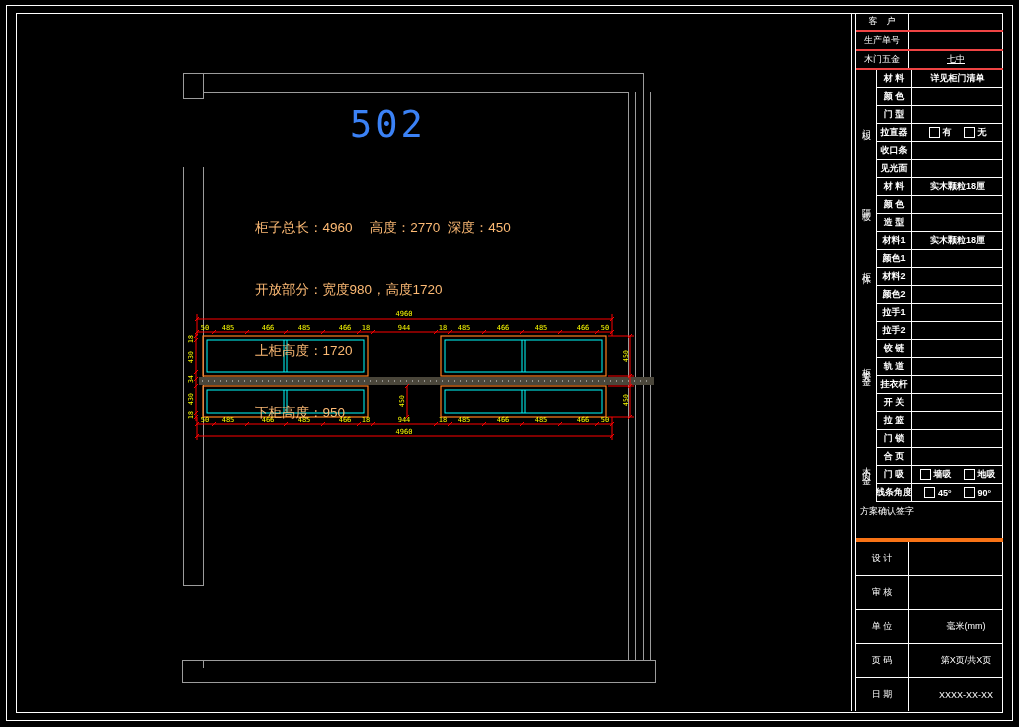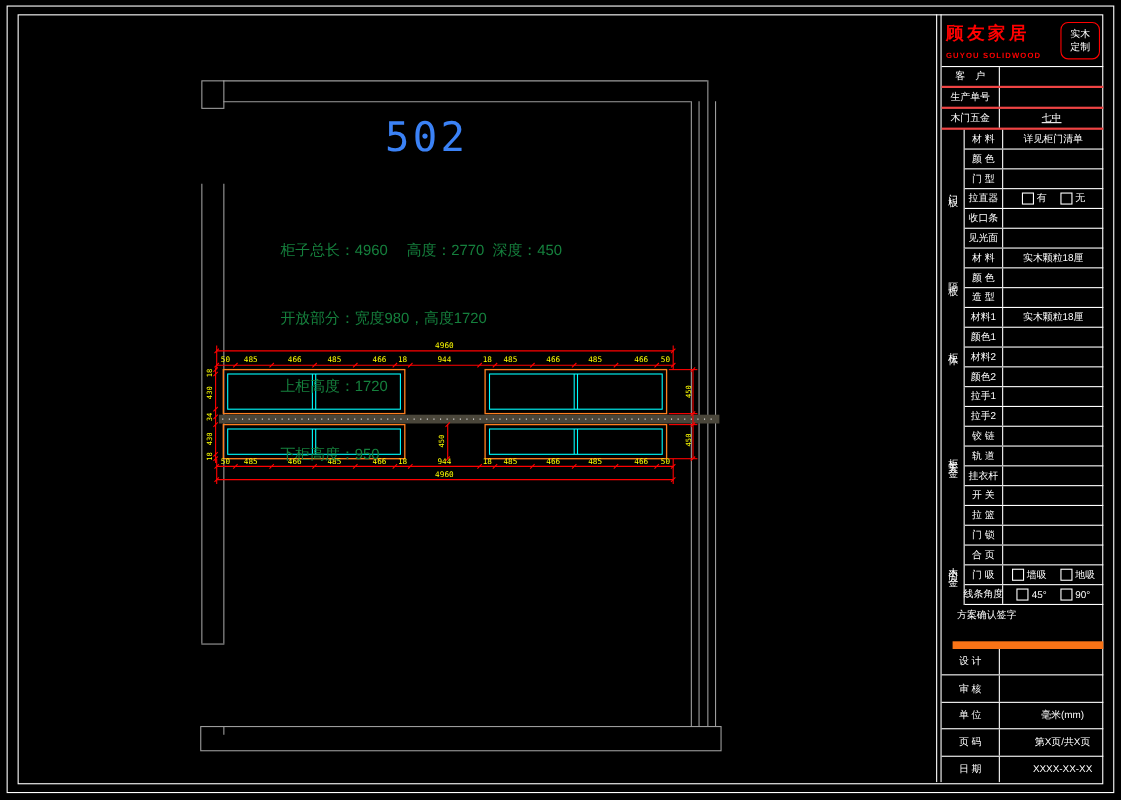--- a/index.html
+++ b/index.html
@@ -5,45 +5,45 @@
   html,body{margin:0;padding:0;background:#000;}
   #sheet{position:relative;width:1019px;height:727px;background:#000;overflow:hidden;
          font-family:"Liberation Sans",sans-serif;color:#fff;}
   .frame{position:absolute;border:1px solid #fff;}
   #outer-frame{left:6px;top:5px;width:1005px;height:714px;}
   #inner-frame{left:16px;top:13px;width:985px;height:698px;}
   #svg-layer{position:absolute;left:0;top:0;}
   
   #room-label{position:absolute;left:350px;top:103px;font-family:"DejaVu Sans Mono",monospace;
     font-size:37px;color:#3b82f6;letter-spacing:3px;font-weight:400;}
-  #spec-block{position:absolute;left:255px;top:177px;color:#15803d;font-size:13.5px;line-height:20.5px;white-space:pre;}
+  #spec-block{position:absolute;left:255px;top:177px;color:#fdba74;font-size:13.5px;line-height:20.5px;white-space:pre;}
   
   #tb-outerline{position:absolute;left:851px;top:13px;width:1px;height:698px;background:#fff;}
   #titleblock{position:absolute;left:855px;top:13px;width:147px;height:698px;
     border-left:1px solid #fff;display:flex;flex-direction:column;font-size:9px;}
   .tb-head{height:48px;position:relative;border-bottom:1px solid #fff;padding:3px 4px;box-sizing:border-box;}
   .brand-name{color:#ff0000;font-size:16px;font-weight:bold;letter-spacing:3px;margin-top:4px;}
   .brand-sub{color:#ff0000;font-size:7px;letter-spacing:1px;margin-top:7px;font-weight:bold;}
   .badge{position:absolute;right:3px;top:7px;width:34px;height:32px;border:1px solid #ff0000;
     border-radius:7px 7px 7px 7px;display:flex;flex-direction:column;align-items:center;justify-content:center;
     font-size:9px;line-height:11px;color:#fff;}
   .tb-irow{display:flex;height:17px;border-bottom:2px solid #ef4444;align-items:stretch;}
   .tb-ilab{width:52px;border-right:1px solid #fff;display:flex;align-items:center;justify-content:center;white-space:nowrap;}
   .tb-ival{flex:1;display:flex;align-items:center;justify-content:center;text-decoration:underline;}
   .tb-addr{height:35px;border-bottom:1px solid #fff;padding:3px 4px;box-sizing:border-box;}
   .tb-group{display:flex;border-bottom:0;}
   .tb-vert{width:20px;border-right:1px solid #fff;display:flex;align-items:center;justify-content:center;
     writing-mode:vertical-rl;text-orientation:upright;letter-spacing:3px;}
   .tb-rows{flex:1;display:flex;flex-direction:column;}
-  .tb-row{display:flex;flex:1;border-bottom:1px solid #fff;align-items:stretch;}
+  .tb-row{display:flex;flex:1;border-bottom:1px solid #fff;align-items:stretch;font-weight:bold;}
   .tb-lab{width:34px;border-right:1px solid #fff;display:flex;align-items:center;justify-content:center;white-space:nowrap;}
   .tb-val{flex:1;display:flex;align-items:center;justify-content:center;white-space:nowrap;}
   .chk{display:inline-flex;align-items:center;gap:3px;margin:0 6px;}
   .box{width:9px;height:9px;border:1px solid #fff;display:inline-block;background:#000;}
-  .tb-sign{height:40px;border-bottom:7px solid #f97316;padding:3px 4px;box-sizing:border-box;margin-left:10px;}
+  .tb-sign{height:40px;border-bottom:4px solid #f97316;padding:3px 4px;box-sizing:border-box;}
   .tb-foot{flex:1;display:flex;flex-direction:column;}
   .tb-frow{display:flex;flex:1;border-bottom:1px solid #fff;align-items:stretch;gap:20px;}
   .tb-frow:last-child{border-bottom:0;}
   .tb-flab{width:52px;border-right:1px solid #fff;display:flex;align-items:center;justify-content:center;white-space:nowrap;}
   .tb-fval{flex:1;display:flex;align-items:center;justify-content:center;}
 </style>
 </head>
 <body>
 
 <div id="sheet">
@@ -162,28 +162,20 @@
   <div id="spec-block">
     <div>柜子总长：4960　 高度：2770  深度：450</div>
     <div>开放部分：宽度980，高度1720</div>
     <div>上柜高度：1720</div>
     <div>下柜高度：950</div>
   </div>
 
   <div id="tb-outerline"></div>
   <div id="titleblock">
 
-    <div class="tb-head">
-      <div class="brand-name">顾友家居</div>
-      <div class="brand-sub">GUYOU SOLIDWOOD</div>
-      <div class="badge">
-        <span>实木</span>
-        <span>定制</span>
-      </div>
-    </div>
 
     <div class="tb-irow">
       <div class="tb-ilab">客　户</div>
       <div class="tb-ival"></div>
     </div>
     <div class="tb-irow">
       <div class="tb-ilab">生产单号</div>
       <div class="tb-ival"></div>
     </div>
     <div class="tb-irow">

